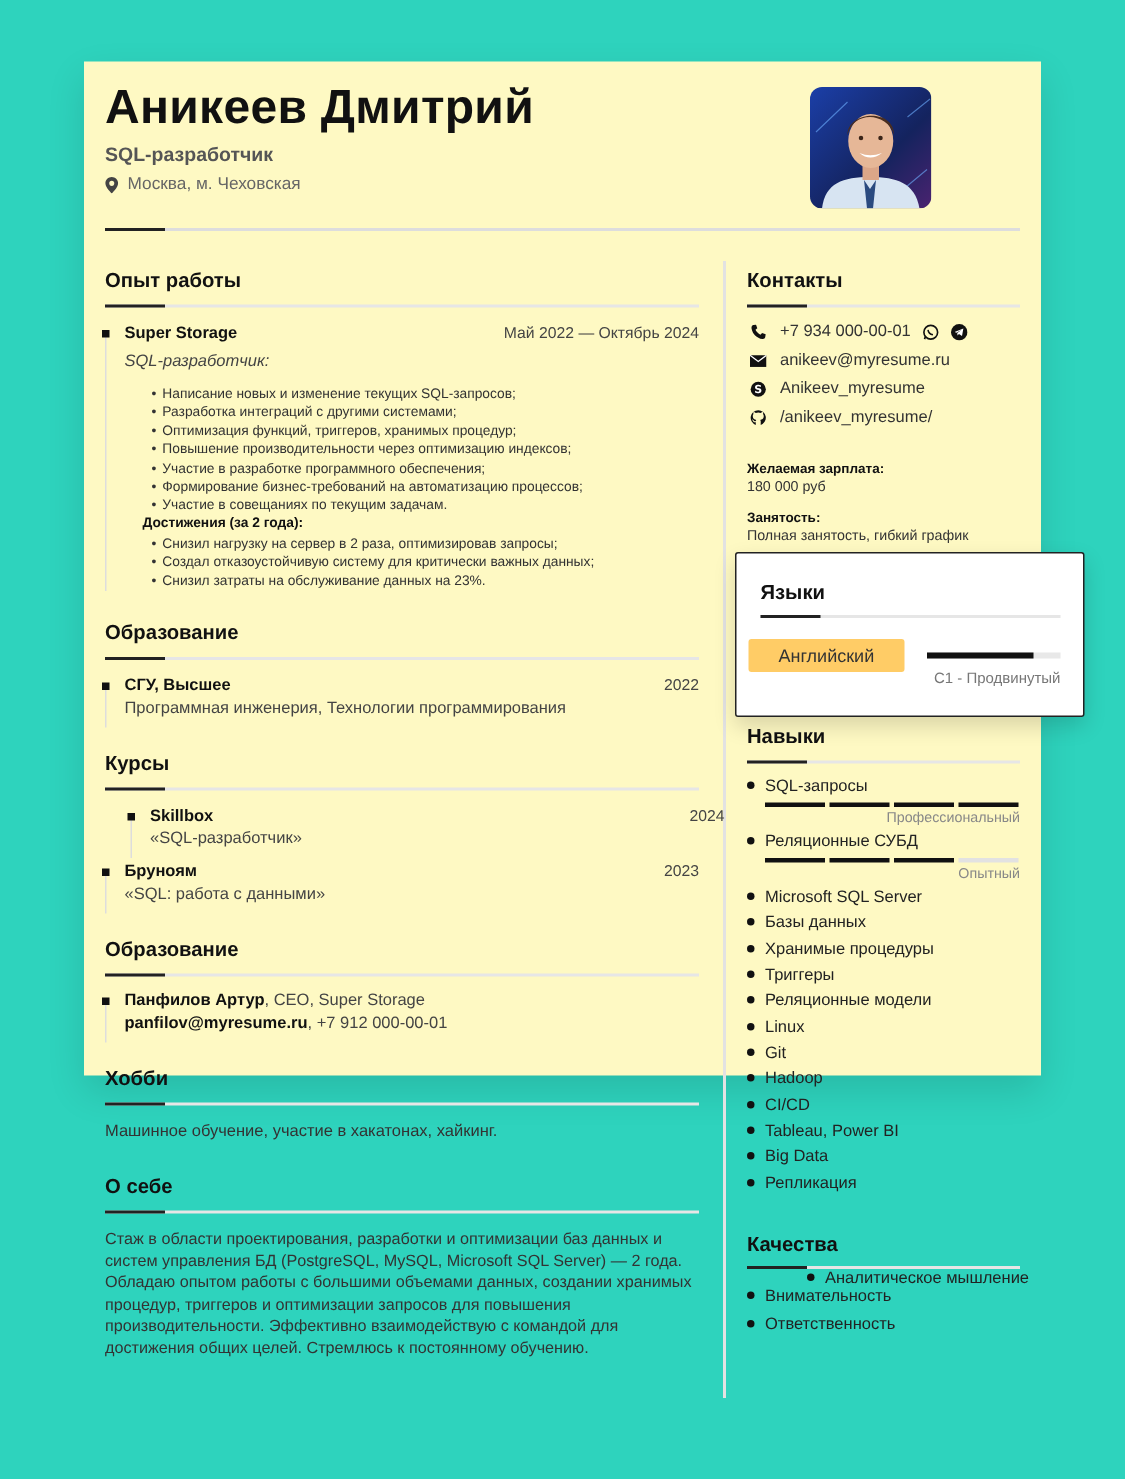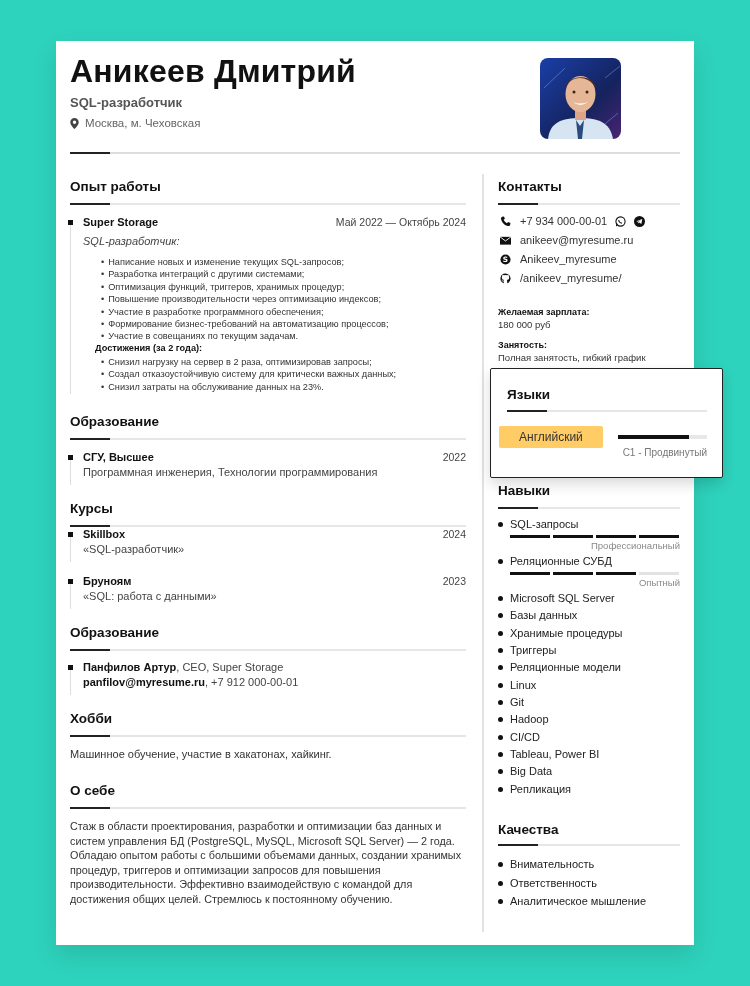--- a/index.html
+++ b/index.html
@@ -6,22 +6,22 @@
   html, body { width: 750px; height: 986px; overflow: hidden; }
   body {
     background: #2ed3bd;
     font-family: "Liberation Sans", "DejaVu Sans", sans-serif;
     color: #222;
     position: relative;
   }
   .page {
     position: absolute;
     left: 56px; top: 41px;
-    width: 638px; height: 904px;
-    background: #ffffff;
+    width: 638px; height: 676px;
+    background: #fef9c3;
     box-shadow: 0 10px 24px rgba(0,0,0,0.12);
   }
   
   .name {
     position: absolute; left: 14px; top: 12px;
     font-size: 32px; font-weight: bold; color: #111; letter-spacing: 0.2px;
   }
   .title {
     position: absolute; left: 14px; top: 54px;
     font-size: 13px; font-weight: bold; color: #555;
@@ -184,21 +184,21 @@
       <div class="sq"></div>
       <div class="entry-head">
         <span class="org">СГУ, Высшее</span>
         <span class="date">2022</span>
       </div>
       <div class="entry-sub" style="top:15px;">Программная инженерия, Технологии программирования</div>
     </div>
 
     <div class="sec-h" style="left:0; top:460px;">Курсы</div>
     <div class="sec-rule" style="left:0; top:484px; width:396px;"></div>
-    <div class="entry" style="top:487px; height:32px;">
+    <div class="entry" style="top:497px; height:32px;margin-left:17px;">
       <div class="tl" style="height:28px;"></div>
       <div class="sq"></div>
       <div class="entry-head">
         <span class="org">Skillbox</span>
         <span class="date">2024</span>
       </div>
       <div class="entry-sub" style="top:15px;">«SQL-разработчик»</div>
     </div>
     <div class="entry" style="top:534px; height:32px;">
       <div class="tl" style="height:28px;"></div>
@@ -319,21 +319,21 @@
     <div class="skill" style="top:672px;"><span class="dot"></span><span>Hadoop</span></div>
     <div class="skill" style="top:690px;"><span class="dot"></span><span>CI/CD</span></div>
     <div class="skill" style="top:707px;"><span class="dot"></span><span>Tableau, Power BI</span></div>
     <div class="skill" style="top:724px;"><span class="dot"></span><span>Big Data</span></div>
     <div class="skill" style="top:742px;"><span class="dot"></span><span>Репликация</span></div>
 
     <div class="sec-h" style="left:0; top:781px;">Качества</div>
     <div class="sec-rule" style="left:0; top:803px; width:182px;"></div>
     <div class="skill" style="top:817px;"><span class="dot"></span><span>Внимательность</span></div>
     <div class="skill" style="top:836px;"><span class="dot"></span><span>Ответственность</span></div>
-    <div class="skill" style="top:854px;"><span class="dot"></span><span>Аналитическое мышление</span></div>
+    <div class="skill" style="top:805px;margin-left:40px;"><span class="dot"></span><span>Аналитическое мышление</span></div>
   </div>
 </div>
 
 <div class="lang-card">
   <div class="sec-h">Языки</div>
   <div class="sec-rule"></div>
   <div class="lang-badge">Английский</div>
   <div class="lang-bar">
       <div class="fill" style="width:80%;"></div>
     </div>

